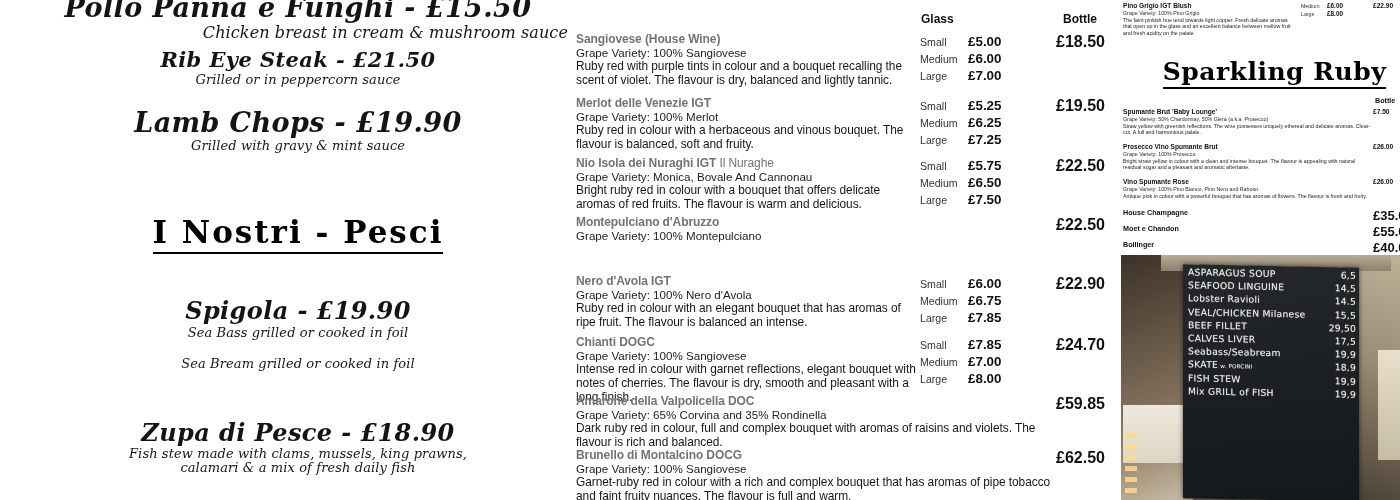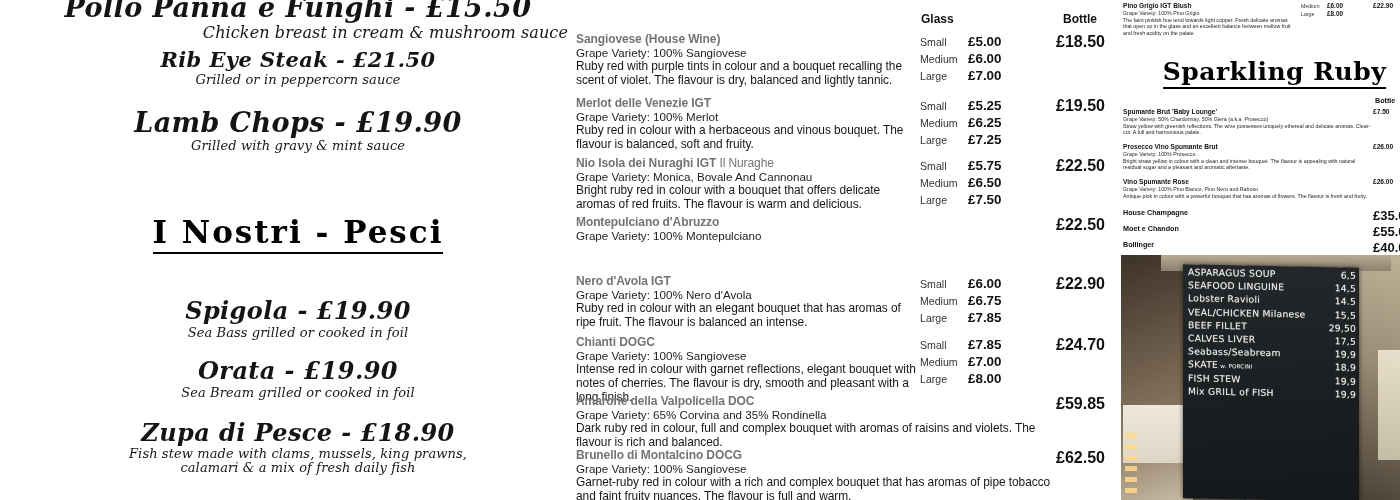--- a/index.html
+++ b/index.html
@@ -119,21 +119,20 @@
       <div class="dish" style="position: absolute; left: 0px; top: 107px; width: 540px;">
         <div class="dish-name" style="font-size: 27px;">Lamb Chops - £19.90</div>
         <div class="dish-desc" style="font-size: 13px;">Grilled with gravy &amp; mint sauce</div>
       </div>
       <div style="position: absolute; left: 0px; top: 214px; width: 540px;"><span class="section-title" style="font-size: 31px;">I Nostri - Pesci</span></div>
       <div class="dish" style="position: absolute; left: 0px; top: 296px; width: 540px;">
         <div class="dish-name" style="font-size: 24px;">Spigola - £19.90</div>
         <div class="dish-desc" style="font-size: 13px;">Sea Bass grilled or cooked in foil</div>
       </div>
       <div class="dish" style="position: absolute; left: 0px; top: 356px; width: 540px;">
-        <div class="dish-name" style="font-size: 24px;">Orata - £19.90</div>
         <div class="dish-desc" style="font-size: 13px;">Sea Bream grilled or cooked in foil</div>
       </div>
       <div class="dish" style="position: absolute; left: 0px; top: 418px; width: 540px;">
         <div class="dish-name" style="font-size: 24px;">Zupa di Pesce - £18.90</div>
         <div class="dish-desc two" style="font-size: 13px; width: 380px; margin: 0px auto;">Fish stew made with clams, mussels, king prawns, calamari &amp; a mix of fresh daily fish</div>
       </div>
     </div>
 
   <div class="wine-col">
     <div class="wine-head glass">Glass</div>

